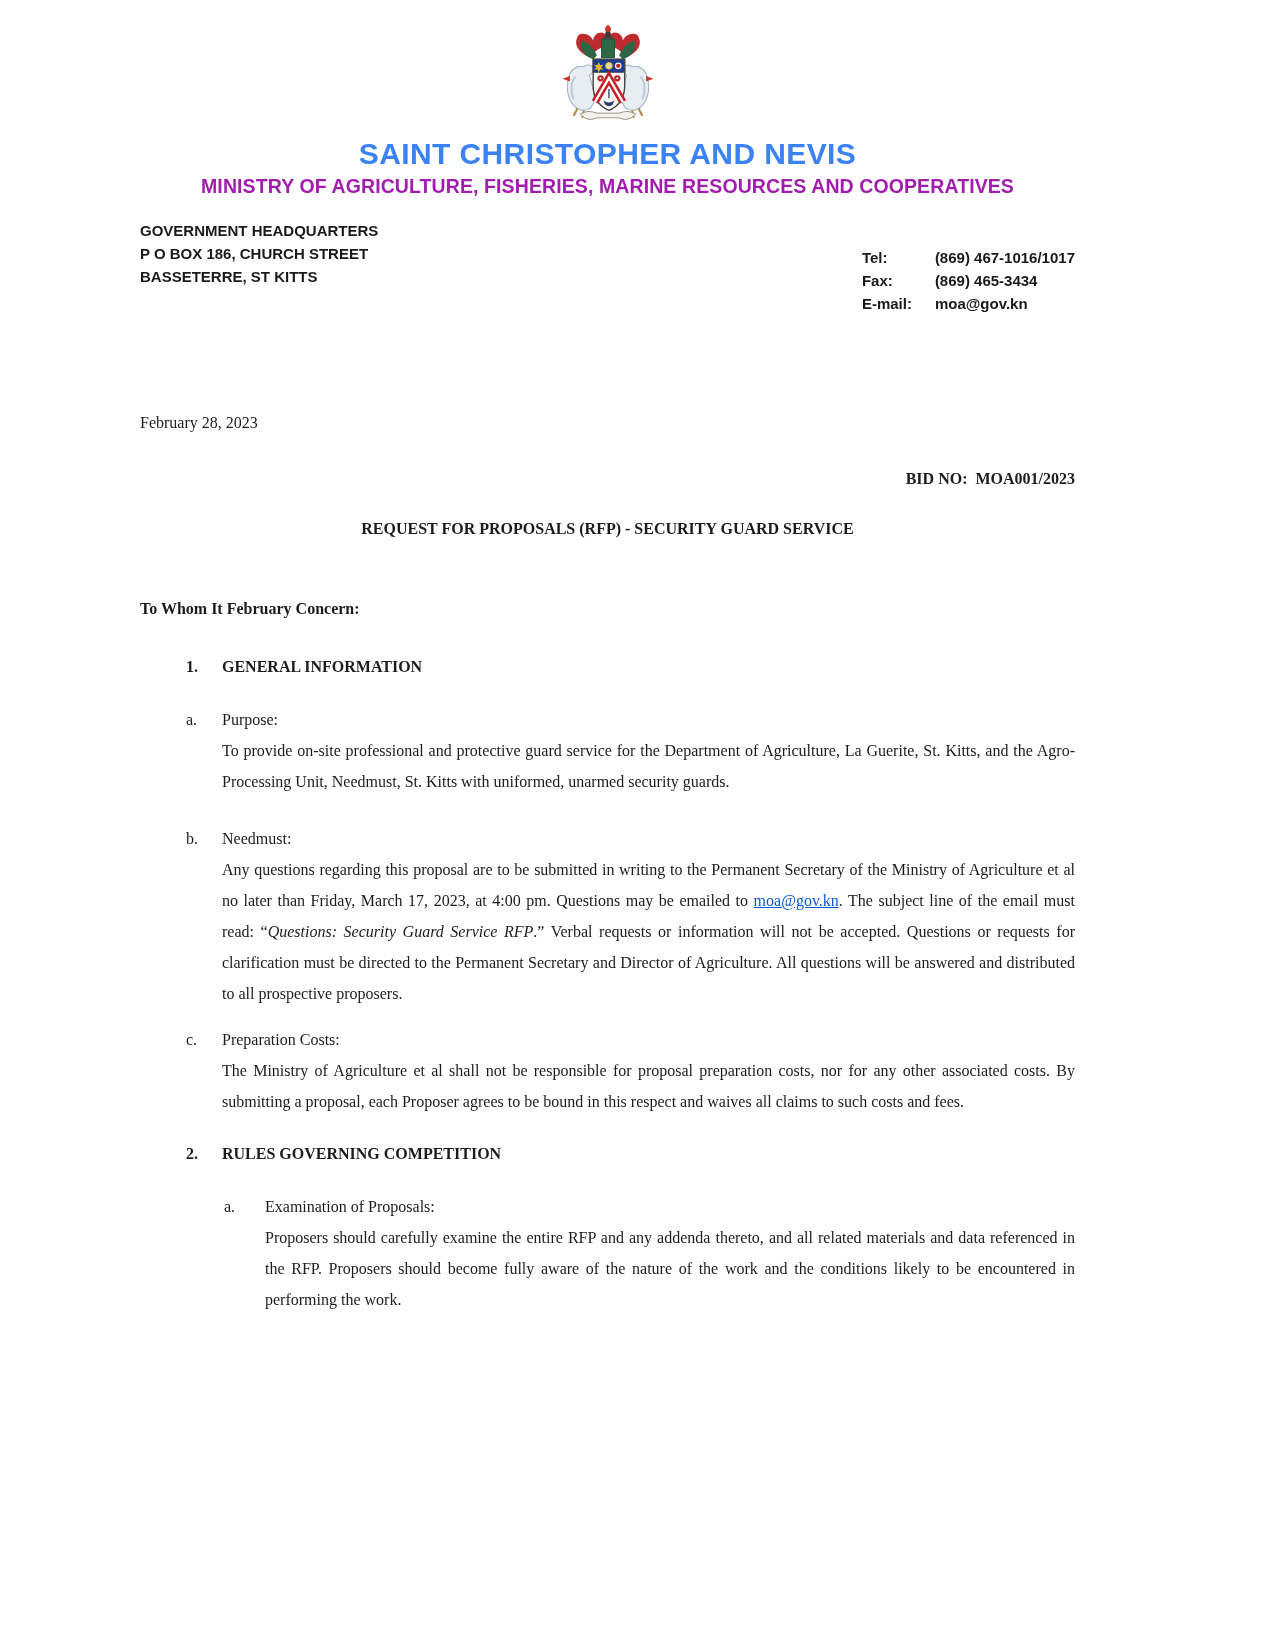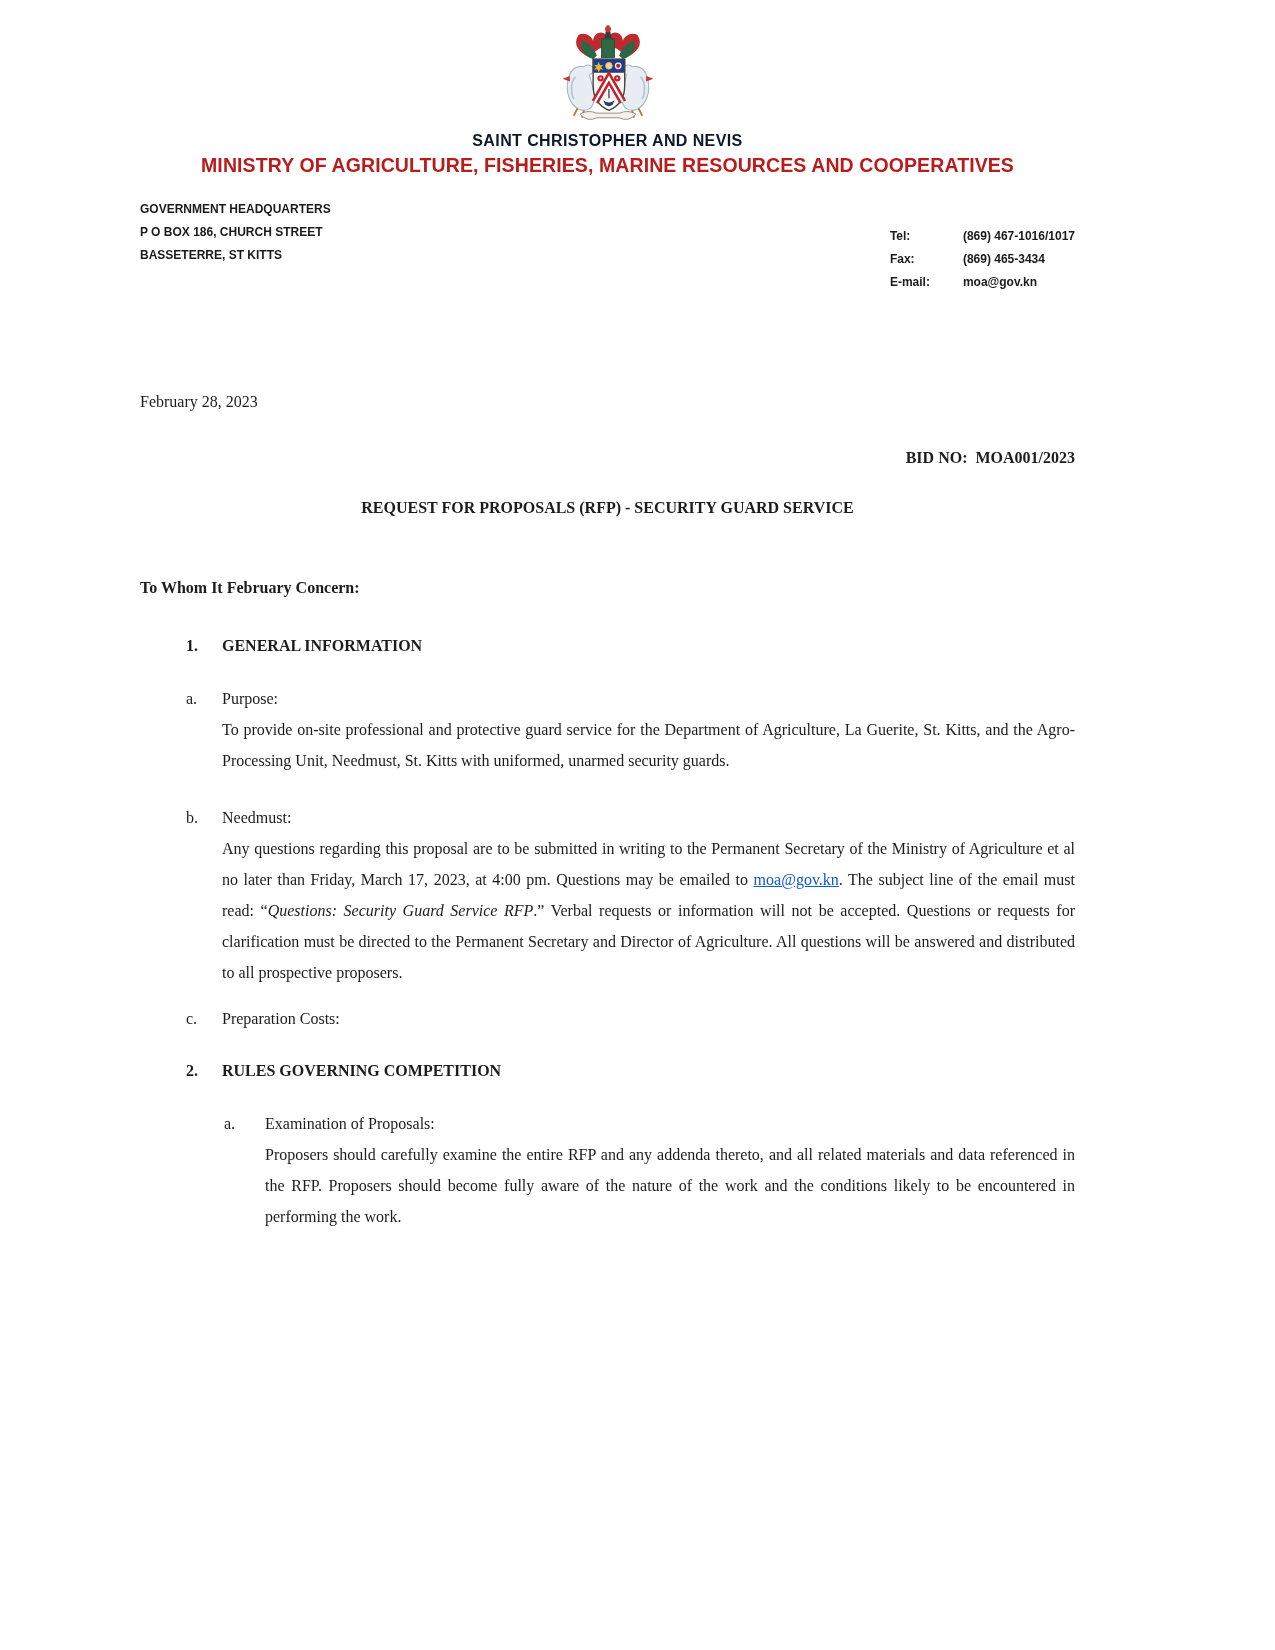--- a/index.html
+++ b/index.html
@@ -15,41 +15,42 @@
     overflow: hidden;
   }
   .content { padding: 0 200px 0 140px; } 
 
   
   .header { text-align: center; padding-top: 24px; }
   .emblem { display: inline-block; width: 112px; height: 104px; }
   .country-title {
     font-family: "Liberation Sans", sans-serif;
     font-weight: 700;
-    font-size: 16px;
+    font-size: 30px;
     letter-spacing: 0.4px;
-    color: #0f172a;
+    margin-top: 5px;
+    color: #3b82f6;
     white-space: pre-wrap;
   }
   .ministry-title {
     font-family: "Liberation Sans", sans-serif;
     font-weight: 700;
     font-size: 19.5px;
     letter-spacing: 0.1px;
     margin-top: 4px;
-    color: #b91c1c;
+    color: #a21caf;
     white-space: pre-wrap;
   }
   .letterhead-row {
     display: flex;
     justify-content: space-between;
     margin-top: 21px;
     font-family: "Liberation Sans", sans-serif;
     font-weight: 700;
-    font-size: 12px;
+    font-size: 15px;
     line-height: 23px;
     color: #1a1a1a;
   }
   .address-line { white-space: pre-wrap; }
   .contact-row { display: flex; }
   .contact-label { width: 73px; white-space: pre-wrap; }
   .contact-value { white-space: pre-wrap; }
 
   
   .main { margin-top: 92px; font-size: 16px; line-height: 31px; }
@@ -193,20 +194,21 @@
             <span class="item-label">Needmust:</span>
           </div>
           <p class="item-body"><span>Any questions regarding this proposal are to be submitted in writing to the Permanent Secretary of the Ministry of Agriculture et al no later than Friday, March 17, 2023, at 4:00 pm.  Questions may be emailed to </span><a class="email-link">moa@gov.kn</a><span>.  The subject line of the email must read: “</span><em>Questions:  Security Guard Service RFP</em><span>.”  Verbal requests or information will not be accepted.  Questions or requests for clarification must be directed to the Permanent Secretary and Director of Agriculture.  All questions will be answered and distributed to all prospective proposers.</span></p>
         </div>
 
         <div class="item lv1 gap-c">
           <div class="item-label-row">
             <span class="marker">c.</span>
             <span class="item-label">Preparation Costs:</span>
           </div>
+          <p class="item-body">The Ministry of Agriculture et al shall not be responsible for proposal preparation costs, nor for any other associated costs.  By submitting a proposal, each Proposer agrees to be bound in this respect and waives all claims to such costs and fees.</p>
         </div>
       </div>
 
       <div class="section">
         <div class="section-heading sec2-head">
           <span class="marker">2.</span>
           <span class="heading-text">RULES GOVERNING COMPETITION</span>
         </div>
 
         <div class="item lv2 gap-2a">

